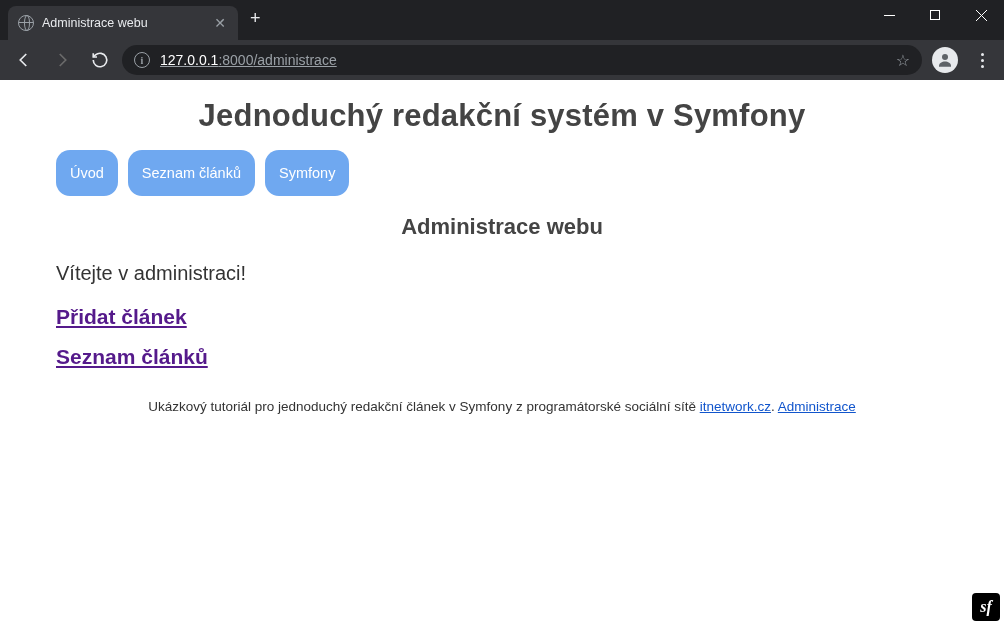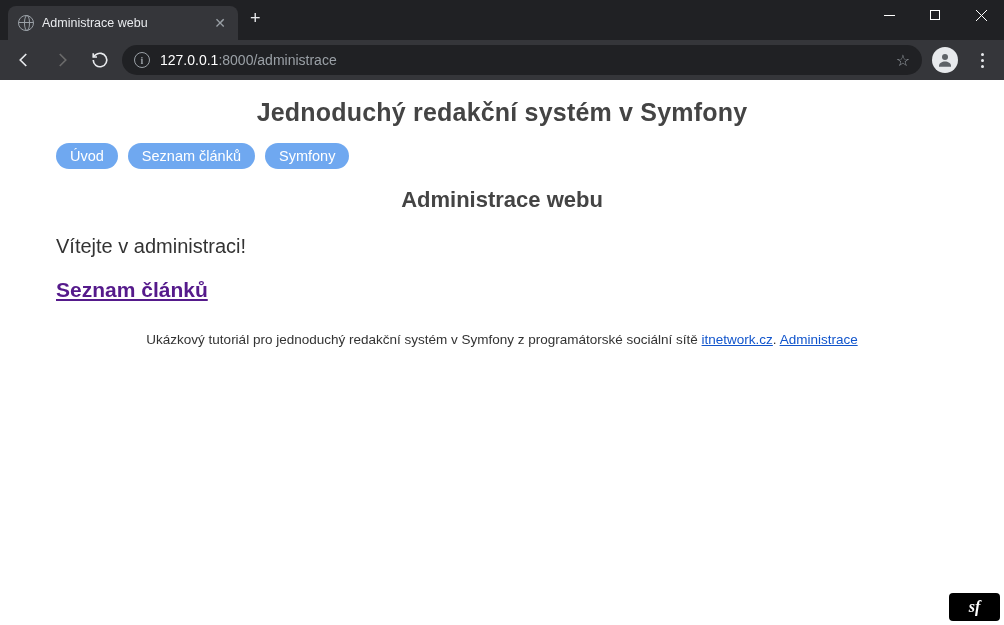--- a/index.html
+++ b/index.html
@@ -94,21 +94,21 @@
       gap: 10px;
       color: #9aa0a6;
       font-size: 14px;
     }
     .addressbar .info-icon {
       width: 16px; height: 16px; border: 1.5px solid #9aa0a6; border-radius: 50%;
       display: flex; align-items: center; justify-content: center;
       font-size: 10px; font-weight: bold; color: #9aa0a6;
       font-family: Georgia, serif;
     }
-    .addressbar .url { flex: 1; }
+    .addressbar .url { flex: 1; text-decoration: underline; }
     .addressbar .url .host { color: #fff; }
     .addressbar .star {
       color: #9aa0a6; font-size: 16px; cursor: pointer;
     }
     .toolbar .avatar {
       width: 26px; height: 26px; background: #e8eaed; border-radius: 50%;
       display: flex; align-items: center; justify-content: center;
       margin: 0 4px;
     }
     .toolbar .avatar svg { width: 18px; height: 18px; }
@@ -119,36 +119,36 @@
     .toolbar .menu-dots span {
       width: 3px; height: 3px; background: #e8eaed; border-radius: 50%;
     }
     
     .page {
       padding: 18px 56px;
       color: #444;
     }
     .page h1 {
       text-align: center;
-      font-size: 25px;
+      font-size: 31px;
       font-weight: 900;
       color: #444;
       margin-bottom: 16px;
       letter-spacing: 0.2px;
     }
     .nav-pills {
       display: flex;
       gap: 10px;
       margin-bottom: 18px;
     }
     .pill {
       background: #6fa8f0;
       color: #fff;
       border-radius: 14px;
-      padding: 5px 14px;
+      padding: 15px 14px;
       font-size: 14.5px;
       cursor: pointer;
     }
     .page h2 {
       text-align: center;
       font-size: 22px;
       font-weight: 900;
       color: #444;
       margin-bottom: 22px;
     }
@@ -176,21 +176,21 @@
     .footer a {
       color: #1155cc;
       text-decoration: underline;
       cursor: pointer;
       text-align: right;
     }
     .symfony-badge {
       position: absolute;
       right: 4px;
       bottom: 4px;
-      width: 51px; height: 28px;
+      width: 28px; height: 28px;
       background: #000;
       border-radius: 4px;
       display: flex; align-items: center; justify-content: center;
       color: #fff;
       font-weight: bold;
       font-style: italic;
       font-family: Georgia, serif;
       font-size: 16px;
       cursor: pointer;
     }
@@ -268,22 +268,23 @@
   <div class="nav-pills">
     <a class="pill">Úvod</a>
     <a class="pill">Seznam článků</a>
     <a class="pill">Symfony</a>
   </div>
 
   <h2>Administrace webu</h2>
 
   <p class="welcome">Vítejte v administraci!</p>
 
+  <a class="action-link">Přidat článek</a>
   <a class="action-link">Seznam článků</a>
 
   <div class="footer">
-    <span>Ukázkový tutoriál pro jednoduchý redakční systém v Symfony z programátorské sociální sítě </span><a>itnetwork.cz</a><span>. </span><a>Administrace</a>
+    <span>Ukázkový tutoriál pro jednoduchý redakční článek v Symfony z programátorské sociální sítě </span><a>itnetwork.cz</a><span>. </span><a>Administrace</a>
   </div>
 </div>
 
 <div class="symfony-badge">
   <span>sf</span>
 </div>
 
 </body></html>

